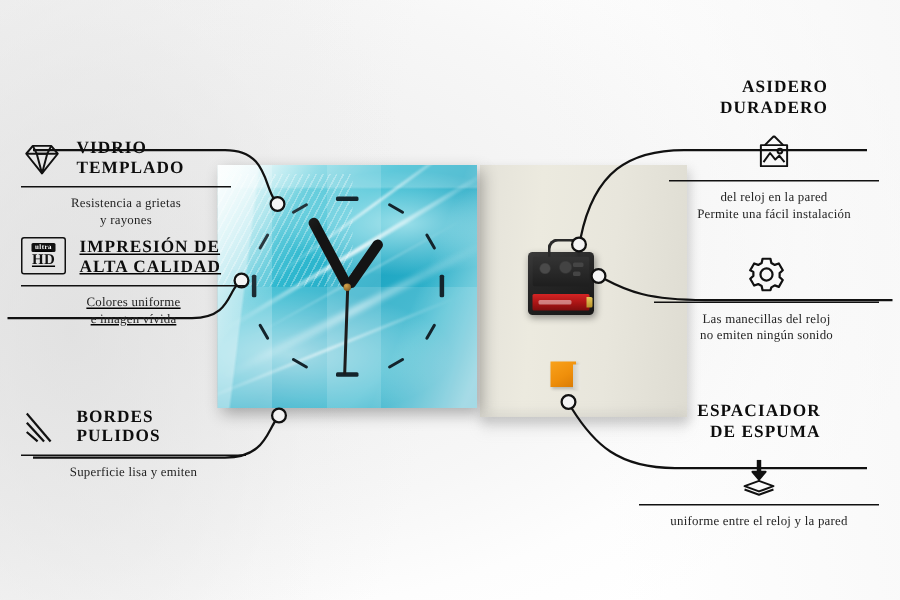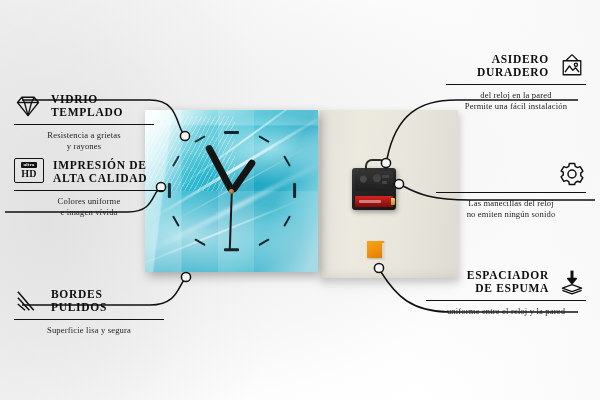--- a/index.html
+++ b/index.html
@@ -126,21 +126,21 @@
   .spacer-foam::after{
     content:"";position:absolute;left:15px;top:2px;width:5px;height:17px;
     background:linear-gradient(90deg,#cfcfc8,#eceae2);
   }
 
   
   .feature{position:absolute;width:215px;}
   .feature.left{text-align:left;}
   .feature.right{text-align:right;}
   .f-head{display:flex;align-items:center;gap:9px;}
-  .feature.right .f-head{justify-content:flex-end;}
+  .feature.right .f-head{justify-content:space-between;flex-direction:column;}
   .f-title{
     font-family:"Liberation Serif",serif;font-weight:bold;
     font-size:11.5px;line-height:13.5px;letter-spacing:.7px;color:#0d0d0d;
     text-transform:uppercase;
   }
   .f-rule{height:1.2px;background:#111;margin:4px 0 5px;}
   .f-sub{
     font-family:"Liberation Serif",serif;font-size:8.6px;line-height:10.6px;
     color:#242424;letter-spacing:.15px;text-align:center;
   }
@@ -248,56 +248,56 @@
       <span>
         <div class="f-title">VIDRIO</div>
         <div class="f-title">TEMPLADO</div>
       </span>
     </div>
     <div class="f-rule"></div>
     <div class="f-sub">Resistencia a grietas</div>
     <div class="f-sub">y rayones</div>
   </div>
 
-  <div class="feature left" style="left:14px;top:158px;width:150px;">
+  <div class="feature left" style="left:14px;top:158px;width:150px;text-decoration:underline;">
     <div class="f-head">
       <span class="f-icon" style="width:30px;">
         <div class="hdbadge">
           <span class="u">ultra</span>
           <span class="h">HD</span>
         </div>
       </span>
       <span>
         <div class="f-title">IMPRESIÓN DE</div>
         <div class="f-title">ALTA CALIDAD</div>
       </span>
     </div>
     <div class="f-rule"></div>
     <div class="f-sub">Colores uniforme</div>
     <div class="f-sub">e imagen vívida</div>
   </div>
 
-  <div class="feature left" style="left:14px;top:287px;width:150px;">
+  <div class="feature left" style="left:14px;top:271px;width:150px;">
     <div class="f-head">
       <span class="f-icon">
         <svg viewBox="0 0 32 32">
             <g fill="none" stroke="#111" stroke-width="1.7" stroke-linecap="square">
           <path d="M5 6 L22 26"></path>
               <path d="M5 13 L17 26"></path>
               <path d="M5 20 L12 26"></path>
             </g>
           </svg>
       </span>
       <span>
         <div class="f-title">BORDES</div>
         <div class="f-title">PULIDOS</div>
       </span>
     </div>
     <div class="f-rule"></div>
-    <div class="f-sub">Superficie lisa y segura</div>
+    <div class="f-sub">Superficie lisa y emiten</div>
   </div>
 
   <div class="feature right" style="left:446px;top:52px;width:140px;">
     <div class="f-head">
       <span>
         <div class="f-title">ASIDERO</div>
         <div class="f-title">DURADERO</div>
       </span>
       <span class="f-icon">
         <svg viewBox="0 0 32 32">

